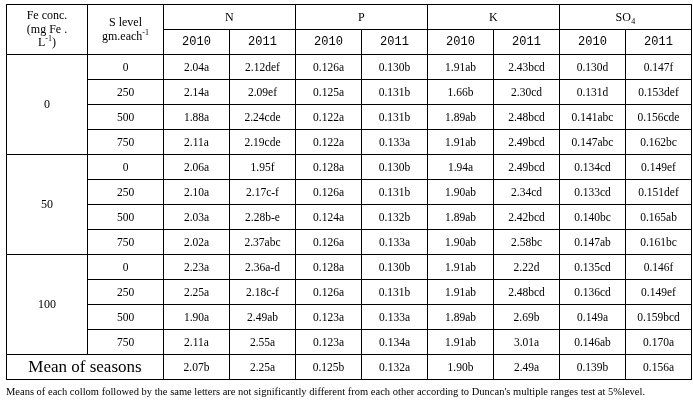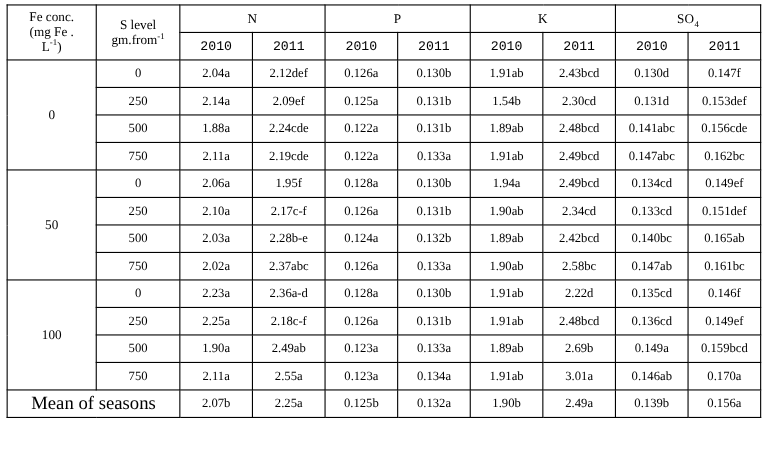--- a/index.html
+++ b/index.html
@@ -107,21 +107,21 @@
           <div>
             <span>(mg Fe .</span>
           </div>
           <div>
             <span>L</span><sup>-1</sup><span>)</span>
           </div>
         </th>
         <th rowspan="2" class="corner2">
           <div>S level</div>
           <div>
-            <span>gm.from</span><sup>-1</sup>
+            <span>gm.each</span><sup>-1</sup>
           </div>
         </th>
         <th colspan="2" class="nutrient">
           <span>N</span><sub></sub>
         </th>
         <th colspan="2" class="nutrient">
           <span>P</span><sub></sub>
         </th>
         <th colspan="2" class="nutrient">
           <span>K</span><sub></sub>
@@ -154,21 +154,21 @@
         <td class="val">2.43bcd</td>
         <td class="val">0.130d</td>
         <td class="val">0.147f</td>
       </tr>
       <tr>
         <td class="slevel">250</td>
         <td class="val">2.14a</td>
         <td class="val">2.09ef</td>
         <td class="val">0.125a</td>
         <td class="val">0.131b</td>
-        <td class="val">1.54b</td>
+        <td class="val">1.66b</td>
         <td class="val">2.30cd</td>
         <td class="val">0.131d</td>
         <td class="val">0.153def</td>
       </tr>
       <tr>
         <td class="slevel">500</td>
         <td class="val">1.88a</td>
         <td class="val">2.24cde</td>
         <td class="val">0.122a</td>
         <td class="val">0.131b</td>
@@ -288,14 +288,15 @@
         <td class="val">0.125b</td>
         <td class="val">0.132a</td>
         <td class="val">1.90b</td>
         <td class="val">2.49a</td>
         <td class="val">0.139b</td>
         <td class="val">0.156a</td>
       </tr>
     </tbody>
   </table>
 
+  <div class="footnote">Means of each collom followed by the same letters are not significantly different from each other according to Duncan's multiple ranges test at 5%level.</div>
 
 </div>
 
 </body></html>

